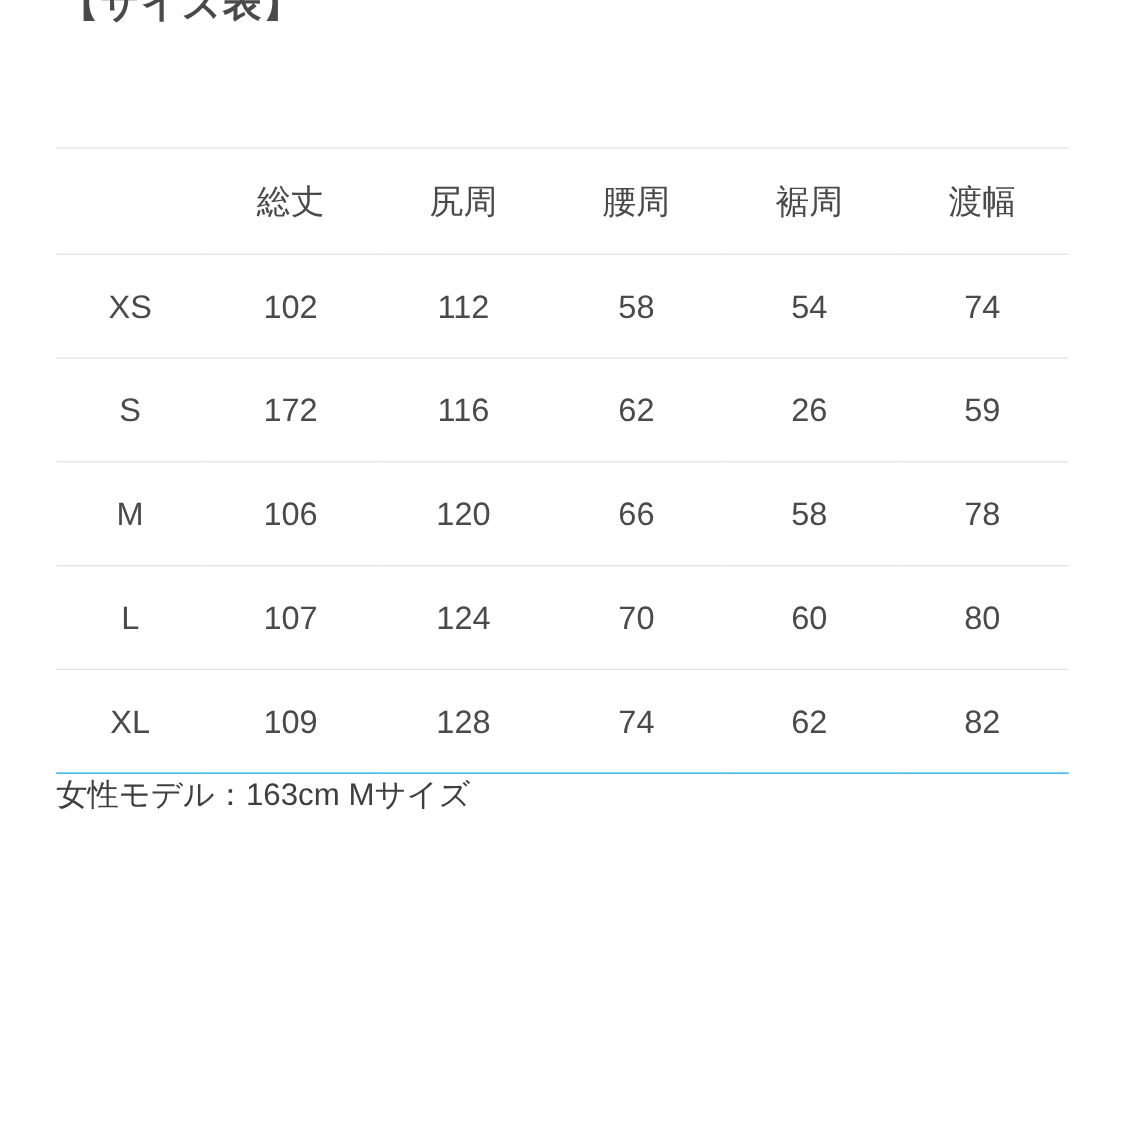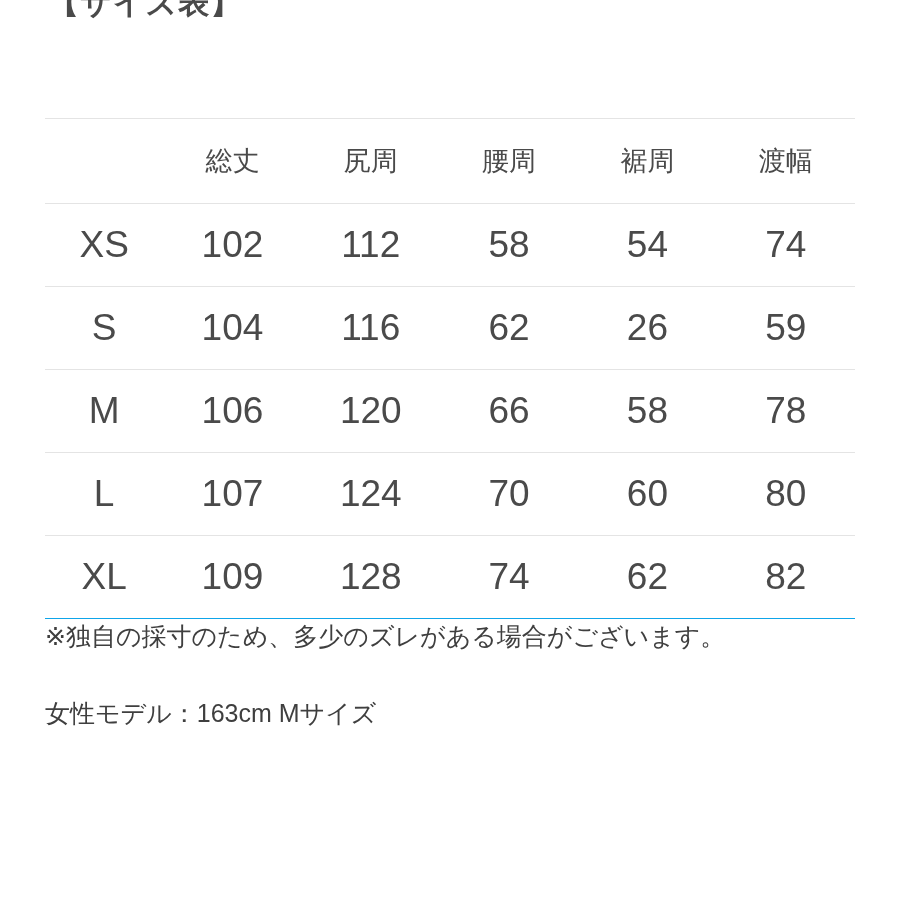--- a/index.html
+++ b/index.html
@@ -47,21 +47,21 @@
     border-top: 1px solid #e4e4e4;
     margin-top: 36px;
   }
   table.size-table tr.first-row {
     border-top: 1px solid #e4e4e4;
   }
   table.size-table th,
   table.size-table td {
     text-align: center;
     font-weight: 400;
-    font-size: 37px;
+    font-size: 26px;
     color: #4a4a4a;
     padding: 0;
     height: 82px;
     vertical-align: middle;
   }
   table.size-table thead th {
     font-size: 27px;
     font-weight: 400;
     color: #4a4a4a;
     height: 84px;
@@ -126,21 +126,21 @@
         <tr>
           <td>XS</td>
           <td>102</td>
           <td>112</td>
           <td>58</td>
           <td>54</td>
           <td>74</td>
         </tr>
         <tr>
           <td>S</td>
-          <td>104</td>
+          <td>172</td>
           <td>116</td>
           <td>62</td>
           <td>26</td>
           <td>59</td>
         </tr>
         <tr>
           <td>M</td>
           <td>106</td>
           <td>120</td>
           <td>66</td>
@@ -161,17 +161,16 @@
           <td>128</td>
           <td>74</td>
           <td>62</td>
           <td>82</td>
         </tr>
       </tbody>
     </table>
   </div>
 
   <div class="notes">
-    <div class="note-line first">※独自の採寸のため、多少のズレがある場合がございます。</div>
     <div class="note-line">女性モデル：163cm Mサイズ</div>
   </div>
 
 </div>
 
 </body></html>

